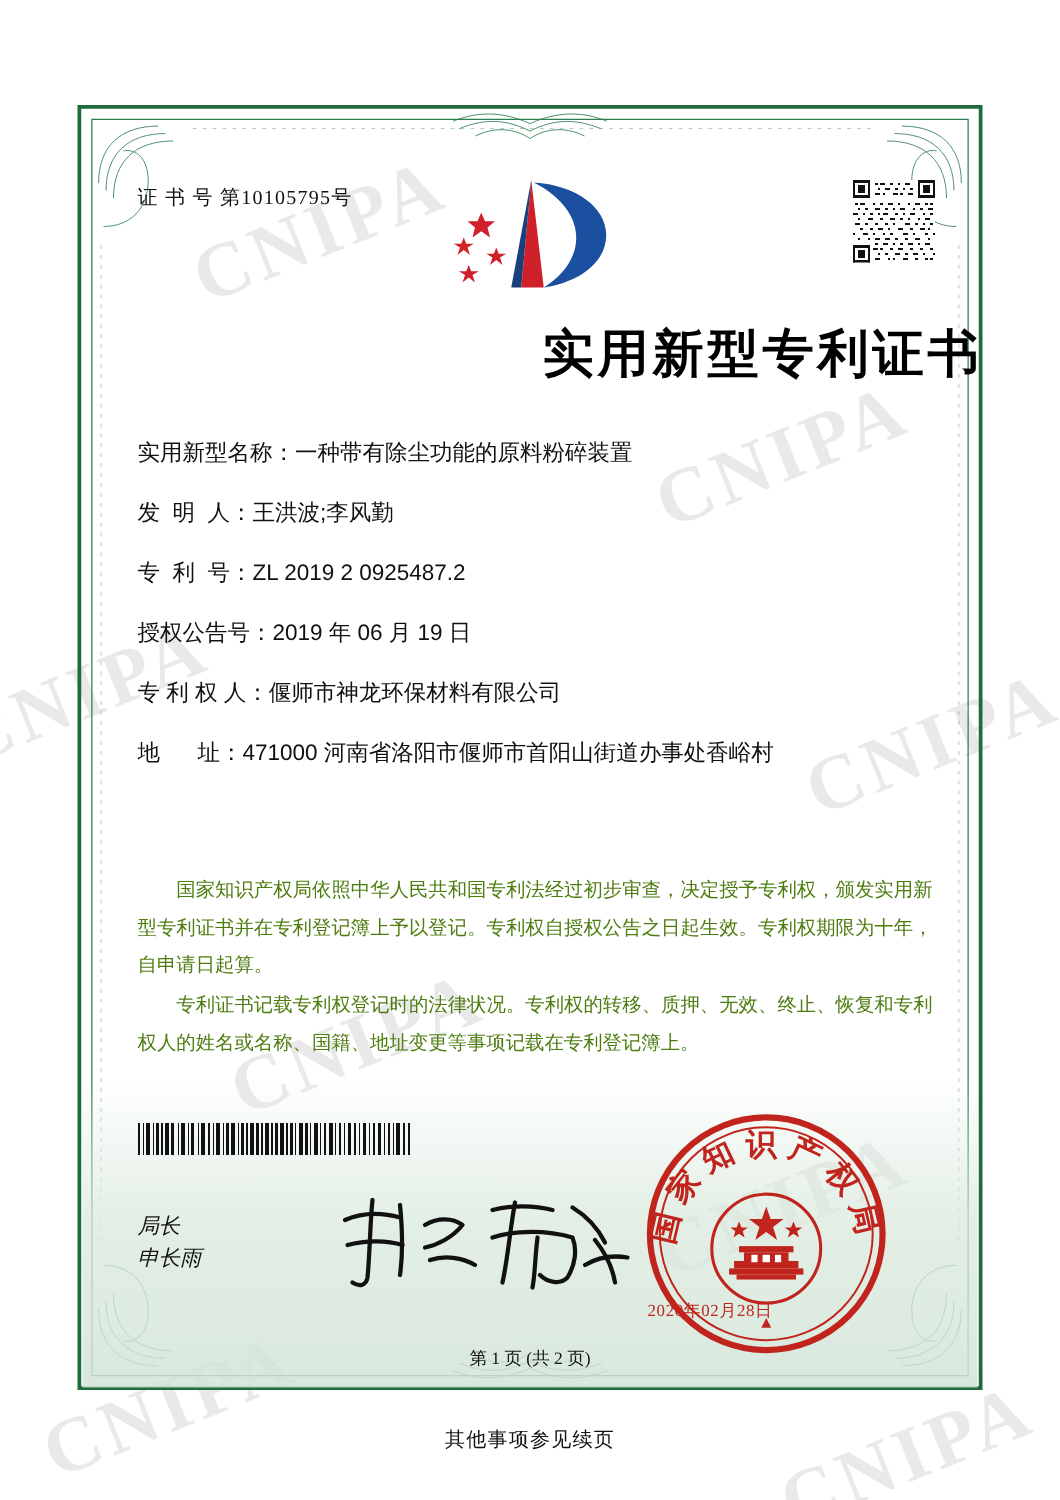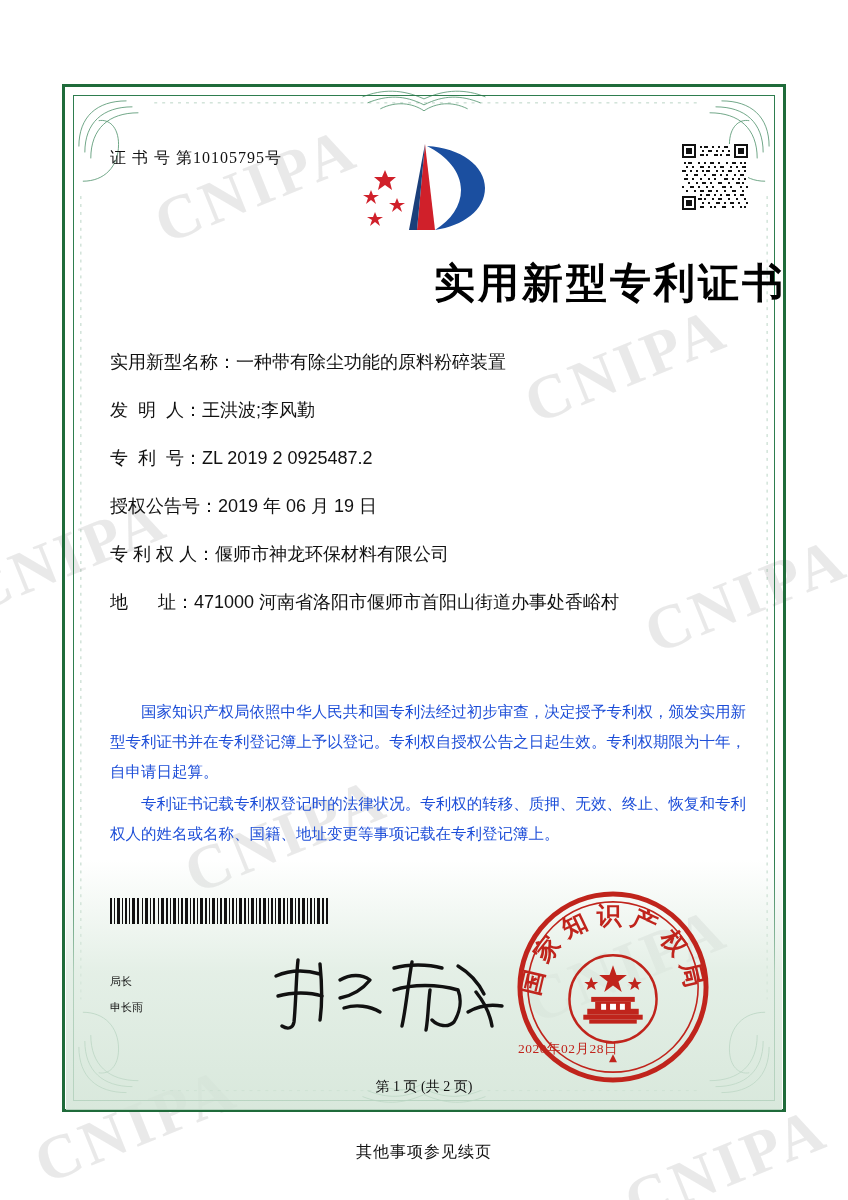--- a/index.html
+++ b/index.html
@@ -145,47 +145,48 @@
   .field-row.inline2 .field-label2 {
     margin-left: 58px;
     white-space: pre;
   }
 
   .paras {
     position: absolute;
     left: 48px;
     right: 40px;
     top: 610px;
-    font-family: Liberation Mono, monospace;
+    font-family: Liberation Sans, sans-serif;
     font-size: 15.5px;
     line-height: 30px;
-    color: #1d4ed8;
+    color: #4d7c0f;
     text-align: justify;
   }
   .paras p {
     margin: 0 0 2px 0;
     text-indent: 2em;
   }
 
   .barcode {
     position: absolute;
     left: 48px;
     top: 810px;
     width: 218px;
     height: 26px;
   }
 
   .signature-block {
     position: absolute;
     left: 48px;
     top: 880px;
     font-family: "Liberation Serif", serif;
-    font-size: 11px;
+    font-size: 17px;
     color: #111;
     line-height: 26px;
+    font-style: italic;
   }
 
   .handwriting {
     position: absolute;
     left: 200px;
     top: 862px;
     width: 260px;
     height: 86px;
   }
 

